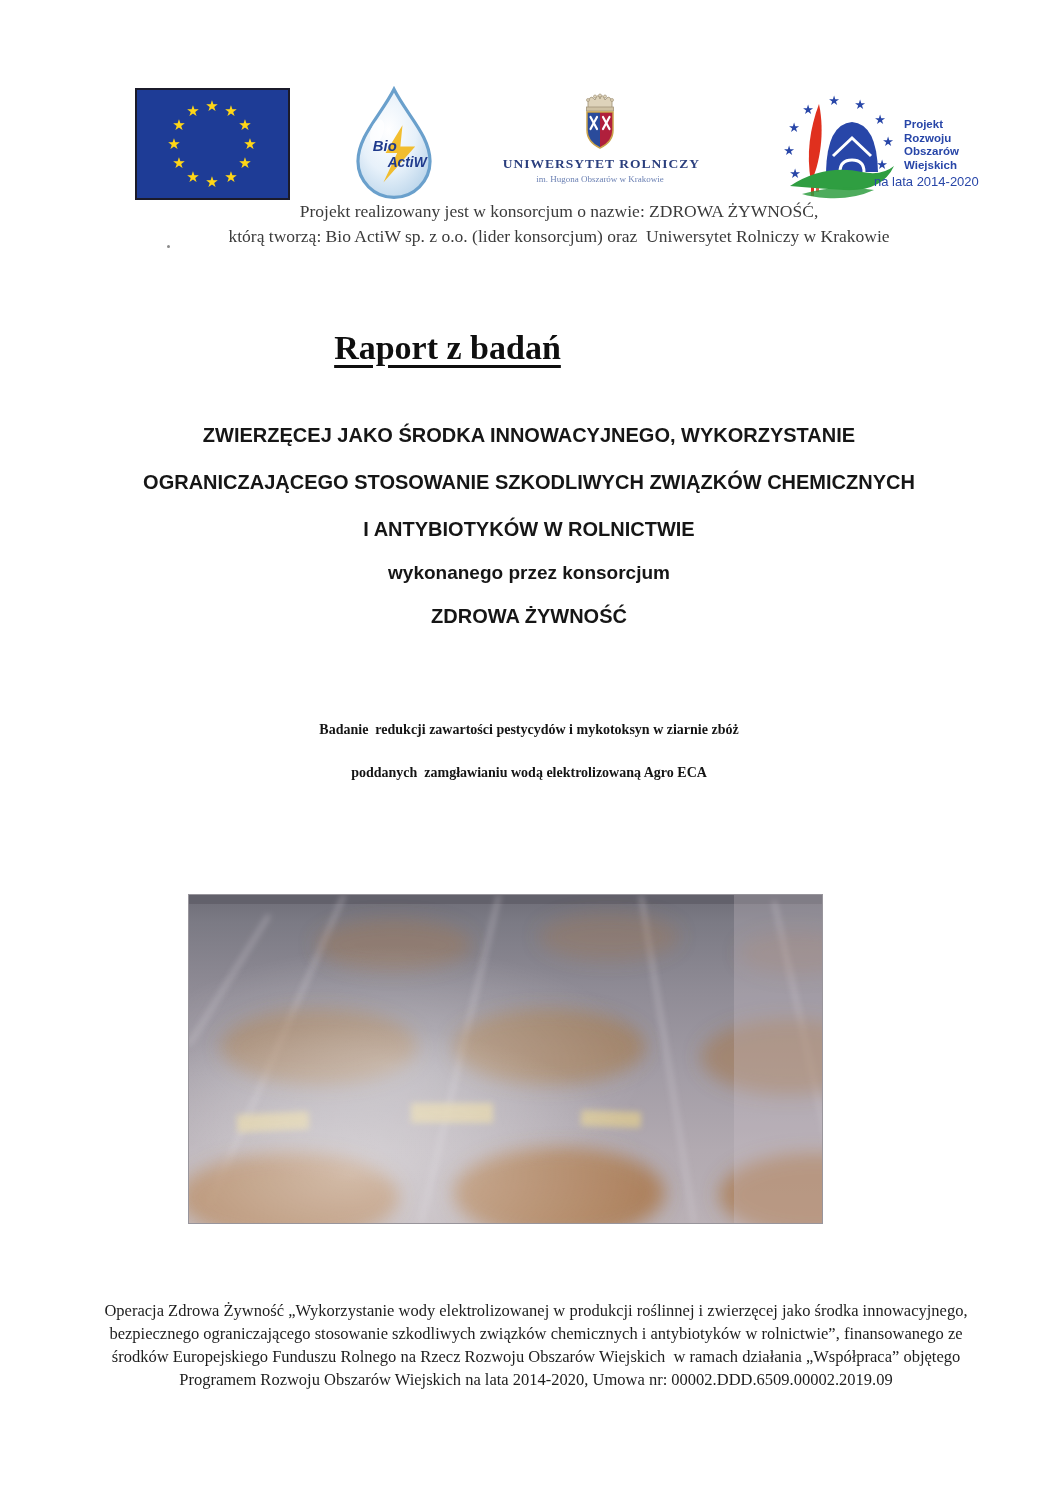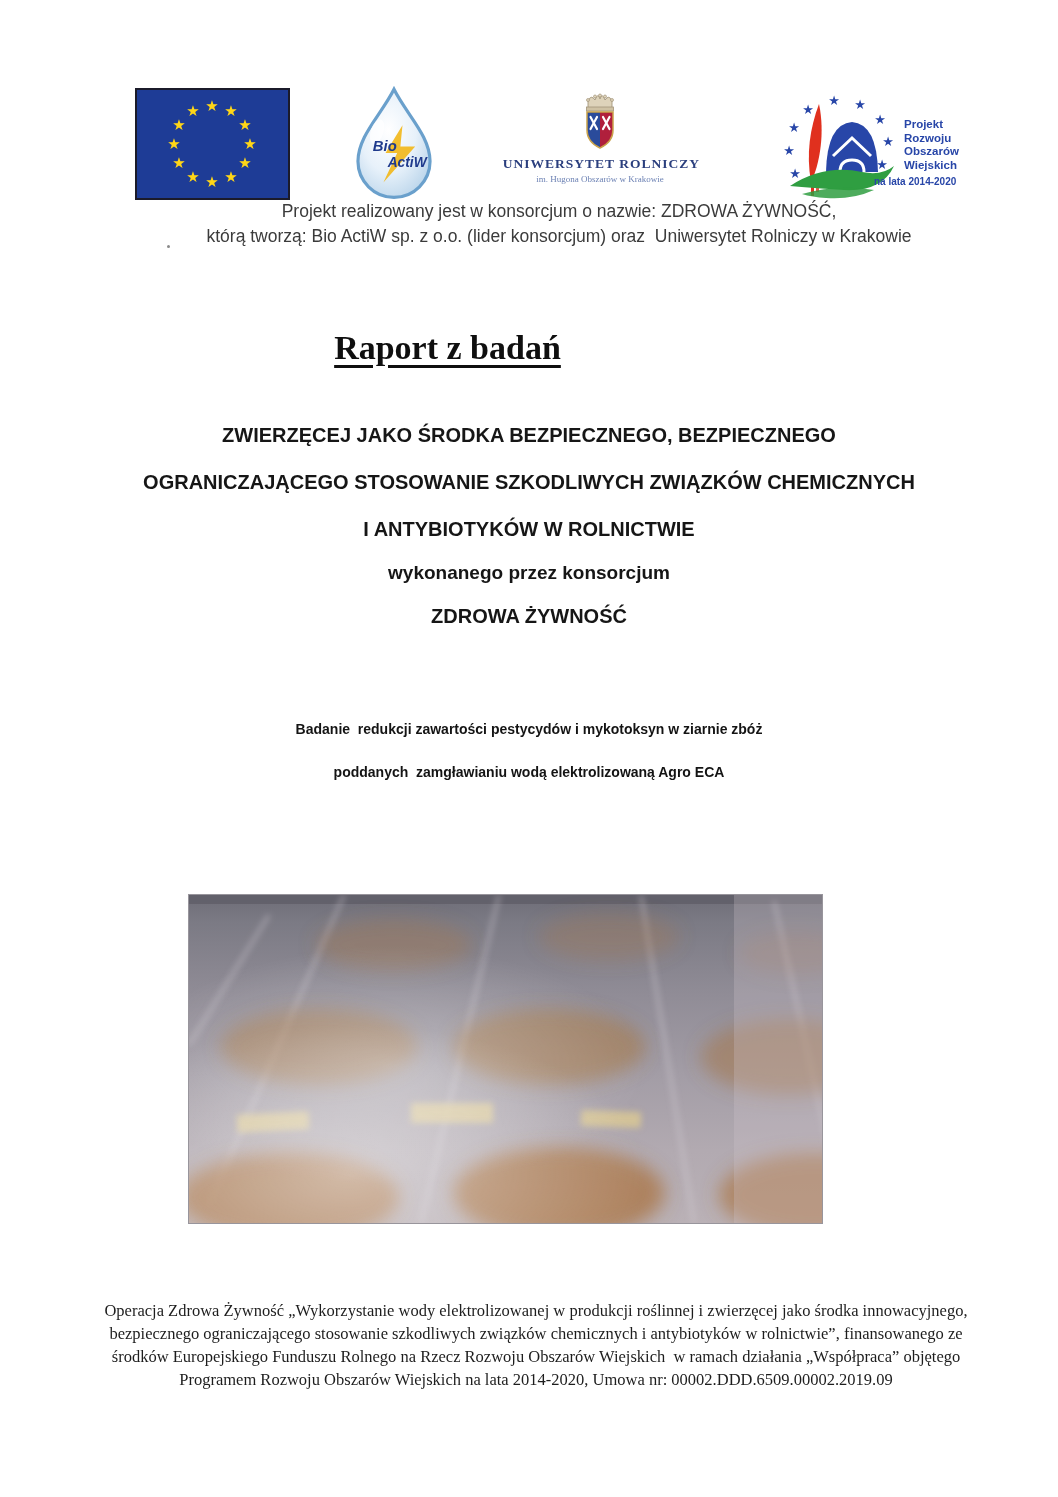--- a/index.html
+++ b/index.html
@@ -1,28 +1,28 @@
 <!DOCTYPE html>
 <html><head>
 <meta charset="utf-8">
 <style>
   html,body{margin:0;padding:0;background:#ffffff;}
   .page{position:relative;width:1058px;height:1497px;background:#ffffff;overflow:hidden;
         font-family:"Liberation Sans",sans-serif;}
-  .keep-space{white-space:pre-wrap;}
+  .keep-space{white-space:pre-wrap;font-family:Liberation Serif, serif;}
 
   
   .logo{position:absolute;}
   .univ-name{font-family:"Liberation Serif",serif;font-weight:bold;font-size:13.5px;
              letter-spacing:1px;color:#2b3f7e;text-align:right;white-space:nowrap;}
   .univ-sub{font-family:"Liberation Serif",serif;font-size:9px;color:#6d82b4;
             text-align:center;white-space:nowrap;margin-top:2px;}
   .prow-text{position:absolute;left:122px;top:26px;color:#2846a8;font-weight:bold;
              font-size:11.5px;line-height:13.5px;}
-  .prow-years{font-size:10px;font-weight:bold;color:#2846a8;margin-top:3px;margin-left:-30px;
+  .prow-years{font-size:13px;font-weight:normal;color:#2846a8;margin-top:3px;margin-left:-30px;
               white-space:nowrap;}
 
   
   .consortium{position:absolute;left:64px;top:199px;width:990px;text-align:center;
               color:#3b3b3b;font-size:17.5px;line-height:25px;}
 
   .artifact-dot{position:absolute;left:167px;top:245px;width:3px;height:3px;
                 background:#8a8a8a;border-radius:50%;}
 
   
@@ -150,21 +150,21 @@
     <div class="keep-space">Projekt realizowany jest w konsorcjum o nazwie: ZDROWA ŻYWNOŚĆ,</div>
     <div class="keep-space">którą tworzą: Bio ActiW sp. z o.o. (lider konsorcjum) oraz  Uniwersytet Rolniczy w Krakowie</div>
   </div>
   <div class="artifact-dot"></div>
 
   <div class="report-title">
     <span>Raport z badań</span>
   </div>
 
   <div class="main-title">
-    <div class="mt-big">ZWIERZĘCEJ JAKO ŚRODKA BEZPIECZNEGO, BEZPIECZNEGO</div>
+    <div class="mt-big">ZWIERZĘCEJ JAKO ŚRODKA INNOWACYJNEGO, WYKORZYSTANIE</div>
     <div class="mt-big">OGRANICZAJĄCEGO STOSOWANIE SZKODLIWYCH ZWIĄZKÓW CHEMICZNYCH</div>
     <div class="mt-big">I ANTYBIOTYKÓW W ROLNICTWIE</div>
     <div class="mt-small">wykonanego przez konsorcjum</div>
     <div class="mt-big">ZDROWA ŻYWNOŚĆ</div>
   </div>
 
   <div class="subtitle">
     <div class="keep-space">Badanie  redukcji zawartości pestycydów i mykotoksyn w ziarnie zbóż</div>
     <div class="keep-space">poddanych  zamgławianiu wodą elektrolizowaną Agro ECA</div>
   </div>

